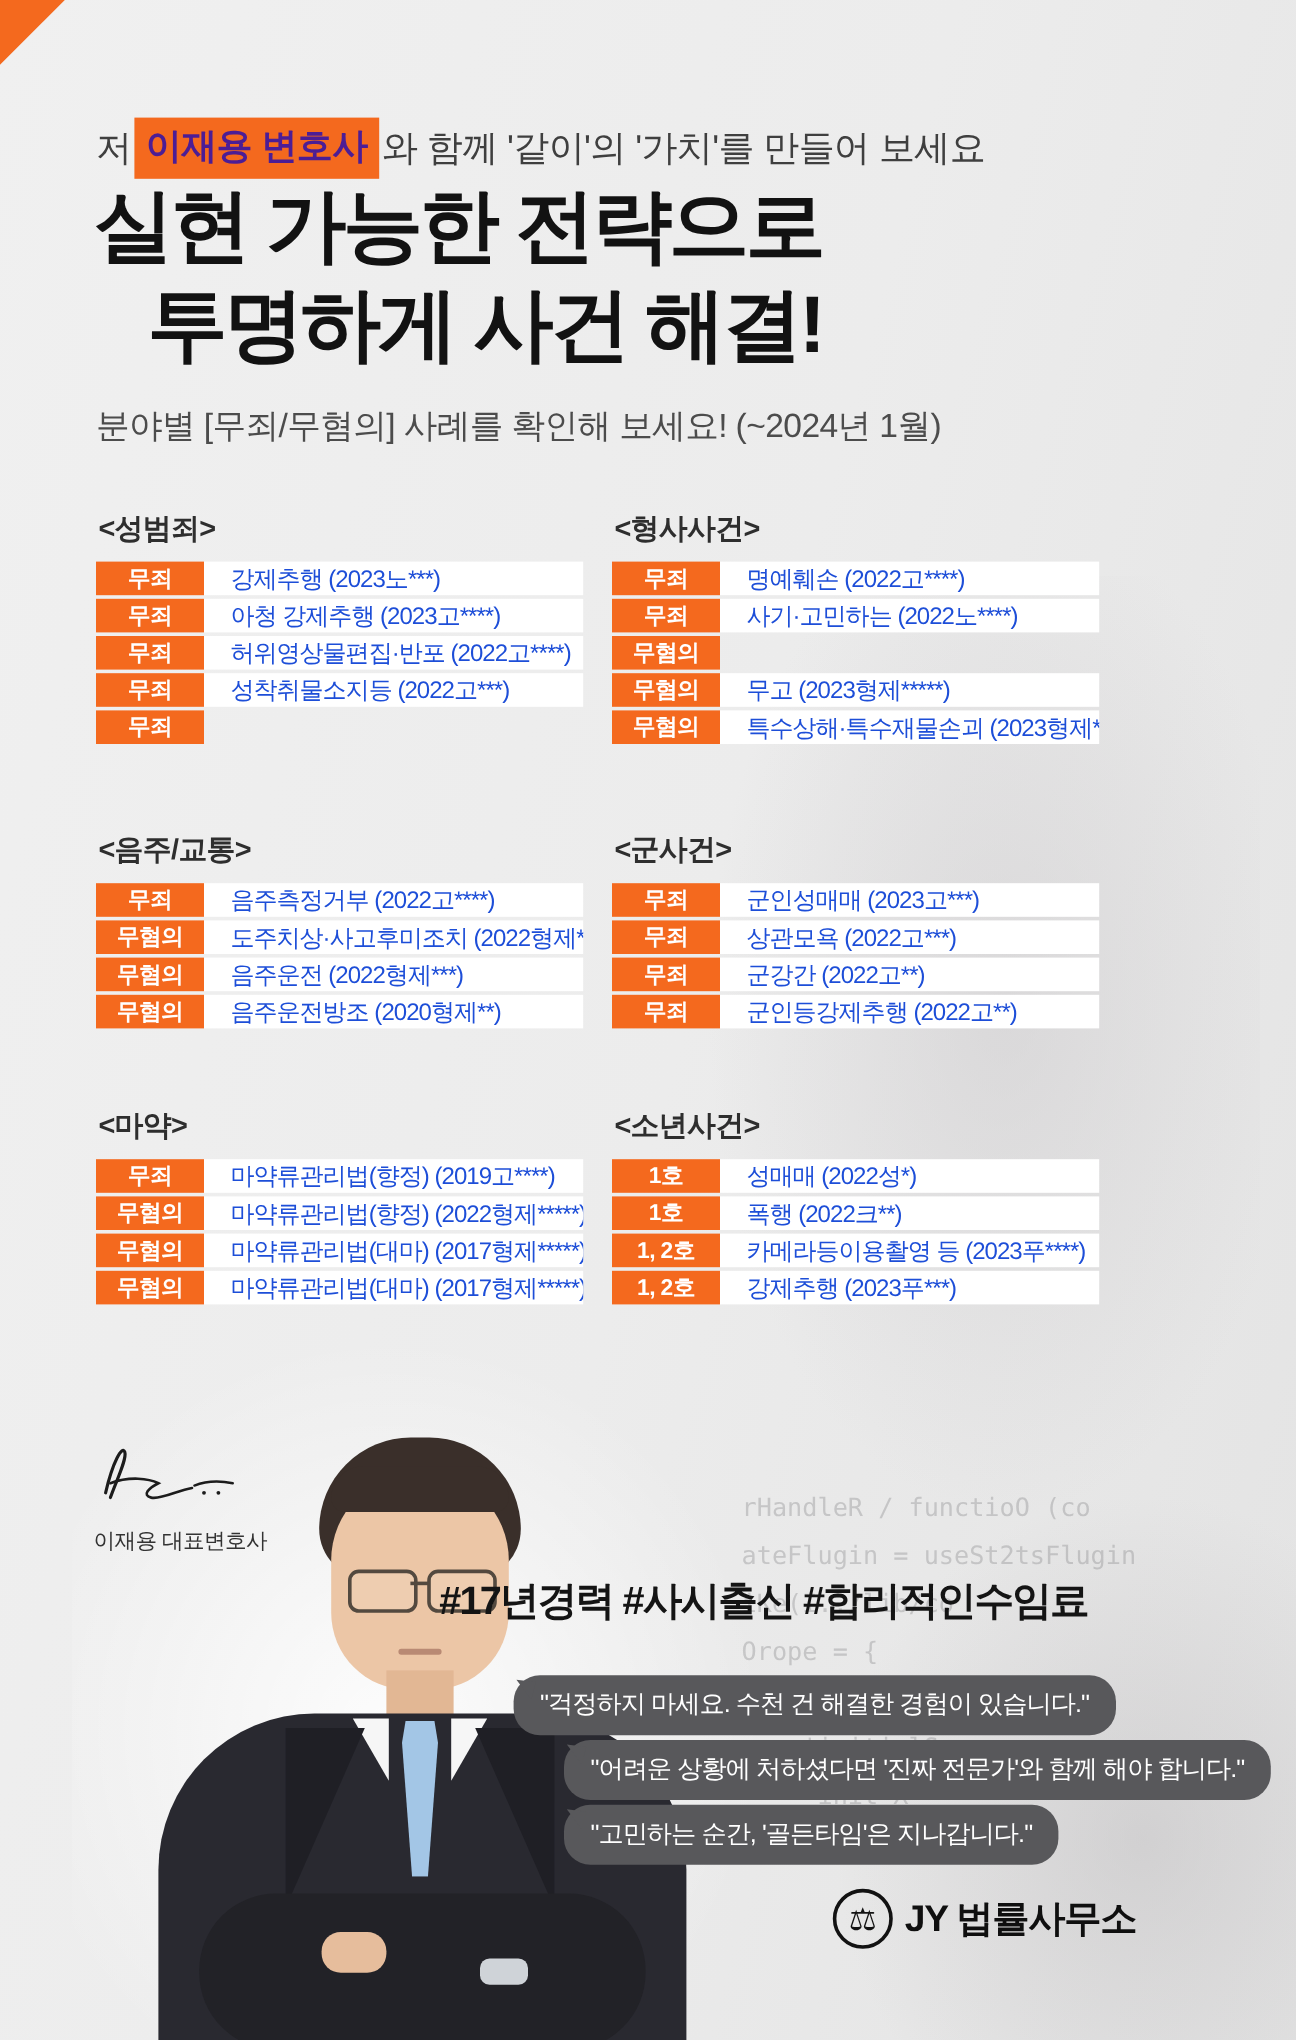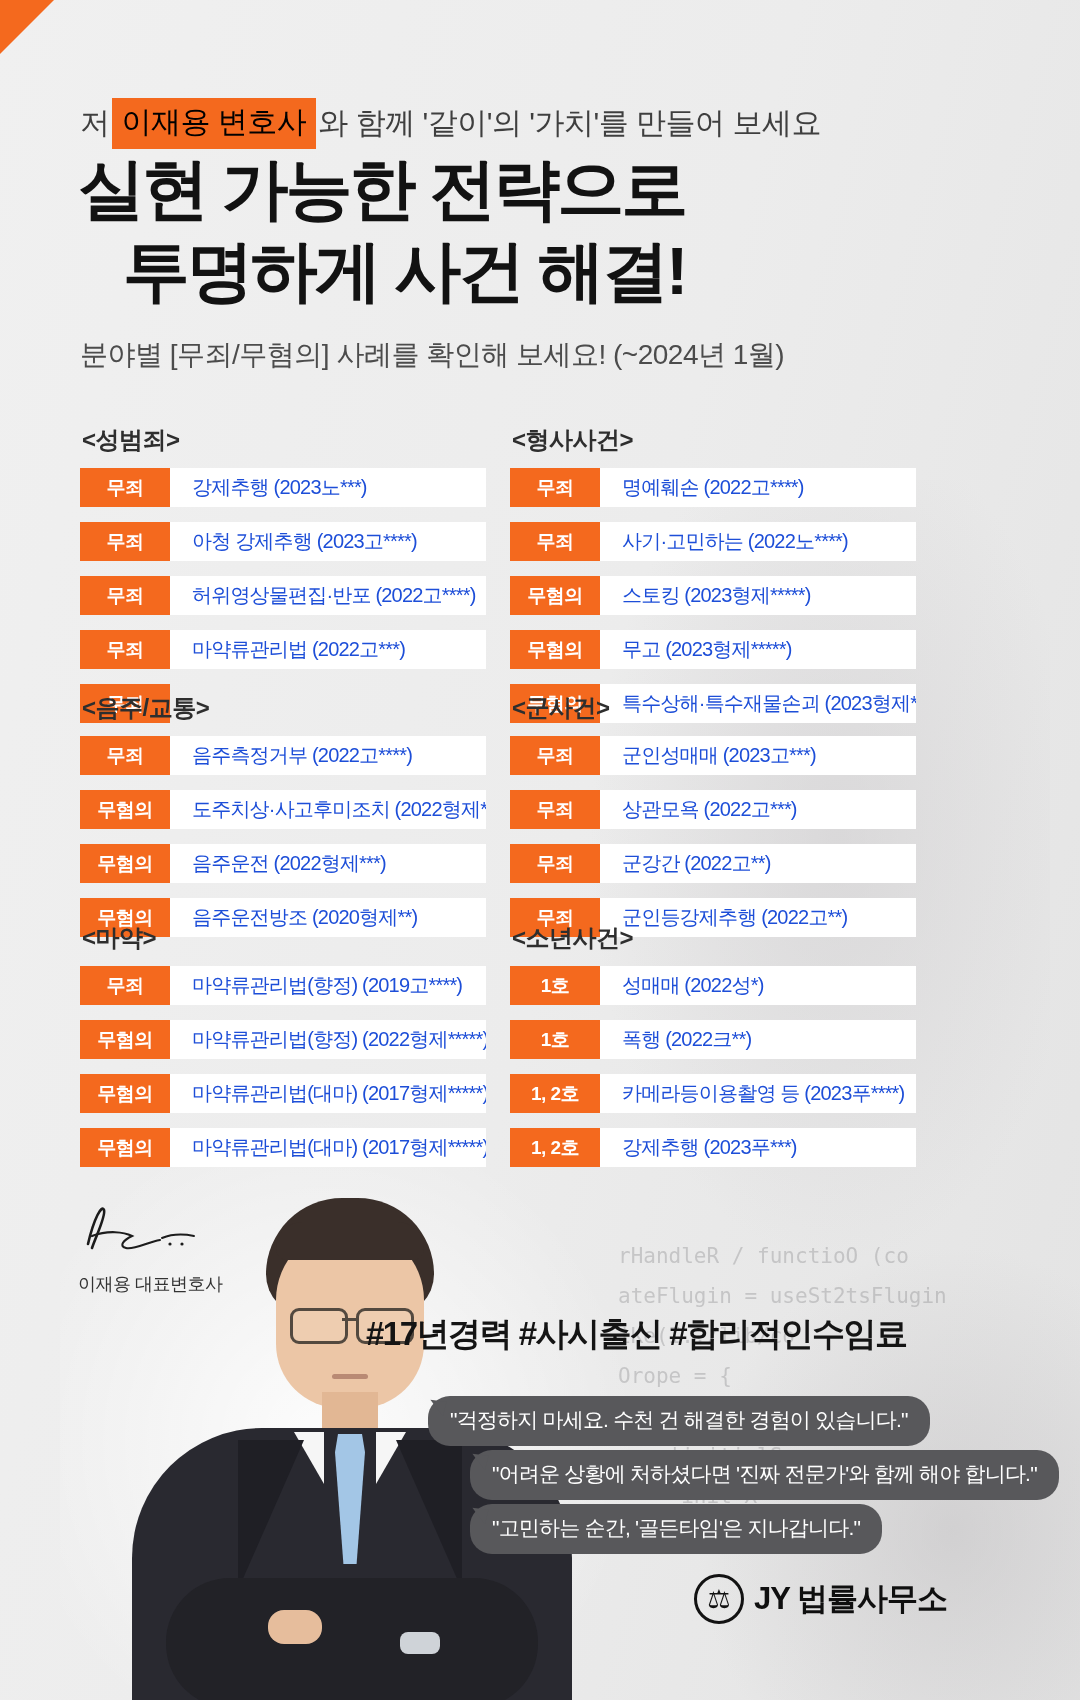--- a/index.html
+++ b/index.html
@@ -13,28 +13,28 @@
   .silhouette2{position:absolute;left:700px;top:1250px;width:420px;height:470px;
      background:radial-gradient(ellipse at 60% 60%, rgba(190,188,190,.5) 0%, rgba(190,188,190,0) 72%);}
   .code-bg{position:absolute;left:618px;top:1236px;z-index:1;margin:0;
      font-family:"DejaVu Sans Mono",monospace;font-size:21px;line-height:40px;
      color:rgba(140,140,142,.38);white-space:pre;}
   .photo-glow{position:absolute;left:60px;top:1110px;width:580px;height:600px;z-index:1;
      background:radial-gradient(ellipse at 45% 55%, rgba(255,255,255,.85) 0%, rgba(255,255,255,0) 70%);}
   
   .tagline{position:absolute;left:80px;top:98px;font-size:30px;color:#3f3f3f;z-index:2;
      letter-spacing:-0.5px;display:flex;align-items:center;white-space:nowrap;}
-  .tagline .hl{background:#f4691e;color:#000000;font-weight:normal;padding:4px 10px 6px 10px;margin:0 2px;}
+  .tagline .hl{background:#f4691e;color:#4c1d95;font-weight:bold;padding:4px 10px 6px 10px;margin:0 2px;}
   .main-title{position:absolute;left:78px;top:148px;z-index:2;color:#121212;
      font-size:67px;font-weight:900;letter-spacing:-3px;line-height:1.22;text-align:right;}
   .subtitle{position:absolute;left:80px;top:336px;z-index:2;font-size:28px;color:#4c4c4c;letter-spacing:-0.5px;}
   
   .section{position:absolute;width:406px;z-index:2;}
   .section-title{font-size:24px;font-weight:bold;color:#2e2e2e;margin:4px 0 12px 2px;letter-spacing:-0.5px;}
-  .case-row{display:flex;margin-bottom:15px;height:39px;}
+  .case-row{display:flex;margin-bottom:3px;height:28px;}
   .badge{width:90px;flex:0 0 90px;background:#f4691e;color:#ffffff;font-weight:bold;font-size:19px;
      display:flex;align-items:center;justify-content:center;letter-spacing:-0.5px;}
   .case-text{flex:1;background:#ffffff;color:#1d4ed8;font-size:20px;letter-spacing:-0.8px;
      display:flex;align-items:center;padding-left:22px;white-space:nowrap;overflow:hidden;}
   #sec-0{left:80px;top:420px;} #sec-1{left:510px;top:420px;}
   #sec-2{left:80px;top:688px;} #sec-3{left:510px;top:688px;}
   #sec-4{left:80px;top:918px;} #sec-5{left:510px;top:918px;}
   
   .signature{position:absolute;left:74px;top:1196px;z-index:3;}
   .signature-name{position:absolute;left:78px;top:1272px;z-index:3;font-size:18px;color:#333;letter-spacing:-0.5px;}
@@ -122,41 +122,40 @@
         <div class="case-row">
           <div class="badge">무죄</div>
           <div class="case-text">아청 강제추행 (2023고****)</div>
         </div>
         <div class="case-row">
           <div class="badge">무죄</div>
           <div class="case-text">허위영상물편집·반포 (2022고****)</div>
         </div>
         <div class="case-row">
           <div class="badge">무죄</div>
-          <div class="case-text">마약류관리법 (2022고***)</div>
+          <div class="case-text">성착취물소지등 (2022고***)</div>
         </div>
         <div class="case-row">
           <div class="badge">무죄</div>
         </div>
       </div>
   </div>
   <div class="section" id="sec-1">
     <div class="section-title">&lt;형사사건&gt;</div>
     <div>
         <div class="case-row">
           <div class="badge">무죄</div>
           <div class="case-text">명예훼손 (2022고****)</div>
         </div>
         <div class="case-row">
           <div class="badge">무죄</div>
           <div class="case-text">사기·고민하는 (2022노****)</div>
         </div>
         <div class="case-row">
           <div class="badge">무혐의</div>
-          <div class="case-text">스토킹 (2023형제*****)</div>
         </div>
         <div class="case-row">
           <div class="badge">무혐의</div>
           <div class="case-text">무고 (2023형제*****)</div>
         </div>
         <div class="case-row">
           <div class="badge">무혐의</div>
           <div class="case-text">특수상해·특수재물손괴 (2023형제*****)</div>
         </div>
       </div>

